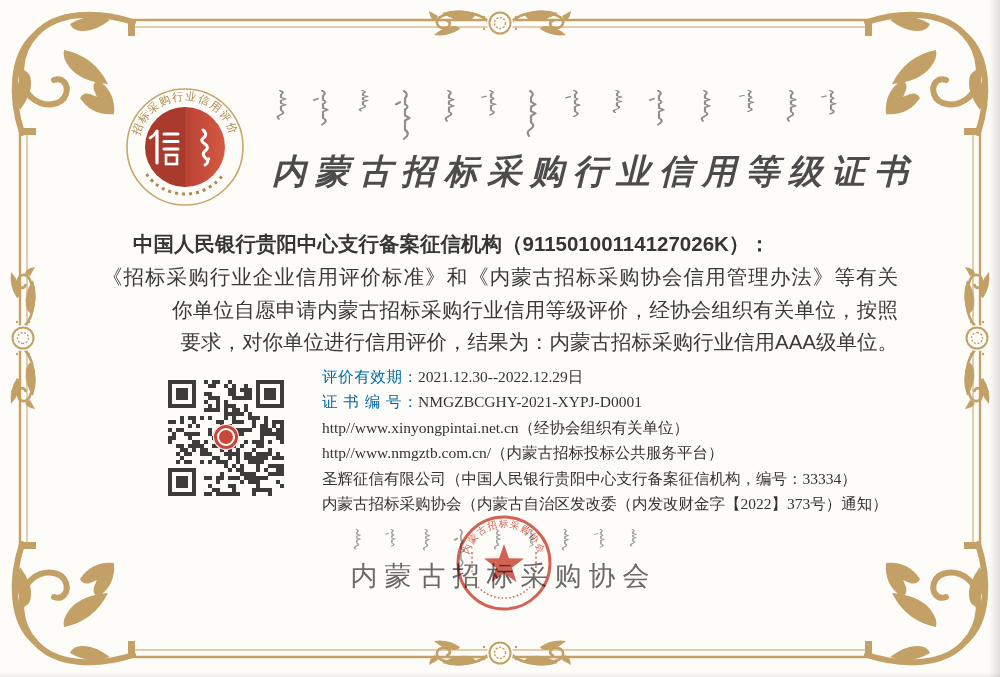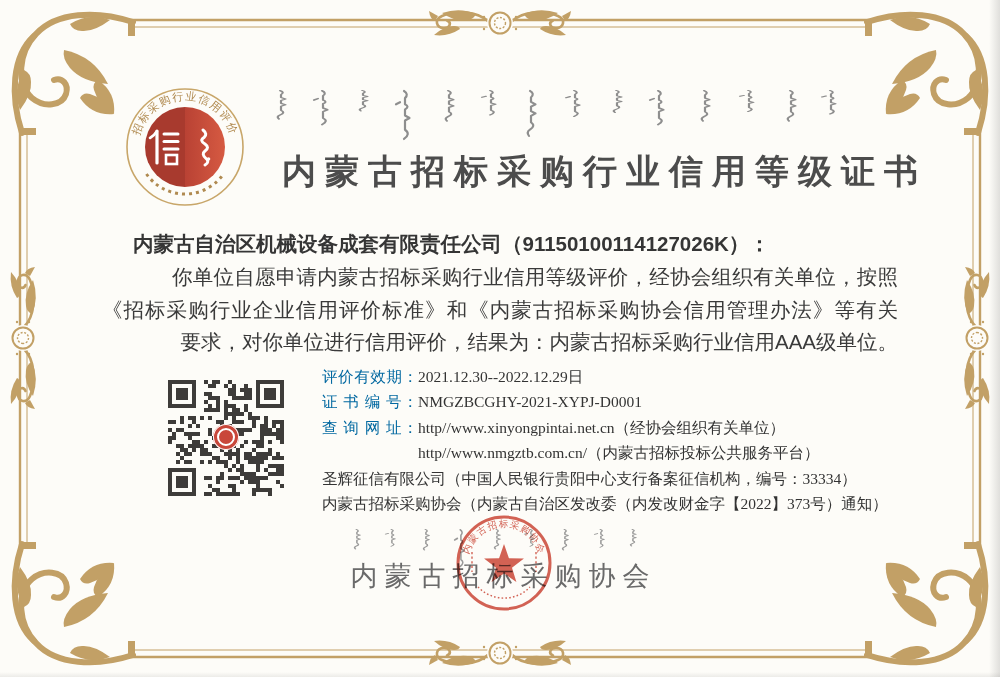--- a/index.html
+++ b/index.html
@@ -7,22 +7,22 @@
          font-family:"Liberation Serif", serif;}
   svg{display:block;}
   .abs{position:absolute;}
   
   .frame{left:0;top:0;}
   
   .emblem{left:124px;top:86px;}
   
   .mn-top{left:0;top:0;}
   
-  .cert-title{left:282px;top:149px;font-size:34px;font-weight:700;letter-spacing:9px;
-              color:#4c4c4c;white-space:nowrap;}
+  .cert-title{left:272px;top:149px;font-size:34px;font-weight:700;letter-spacing:9px;
+              color:#4c4c4c;white-space:nowrap;font-style:italic;}
   
   .recipient{left:133px;top:230px;font-size:20.5px;color:#353535;white-space:nowrap;
              font-family:"Liberation Sans", sans-serif;font-weight:700;}
   .recipient .code{font-weight:700;text-align:right;}
   
   .para{left:102px;top:261px;width:796px;font-size:20.5px;line-height:32.5px;color:#3a3a3a;
         font-family:"Liberation Sans", sans-serif;}
   .bl{width:796px;text-align:right;}
   .bl1{text-indent:70px;}
   .bl1,.bl2{text-align:justify;text-align-last:justify;}
@@ -180,26 +180,26 @@
       <use href="#mnB" transform="translate(526,529) scale(.7,.36)"></use>
       <use href="#mnA" transform="translate(560,529) scale(.7,.42)"></use>
       <use href="#mnB" transform="translate(596,529) scale(.7,.38)"></use>
       <use href="#mnA" transform="translate(628,529) scale(.7,.34)"></use>
     </g>
   </svg>
 
   <div class="abs cert-title">内蒙古招标采购行业信用等级证书</div>
 
   <div class="abs recipient">
-    <span>内蒙古自治区机械设备成套有限责任公司</span><span class="code">（91150100114127026K）：</span>
+    <span>中国人民银行贵阳中心支行备案征信机构</span><span class="code">（91150100114127026K）：</span>
   </div>
 
   <div class="abs para">
+    <div class="bl bl2">《招标采购行业企业信用评价标准》和《内蒙古招标采购协会信用管理办法》等有关</div>
     <div class="bl bl1">你单位自愿申请内蒙古招标采购行业信用等级评价，经协会组织有关单位，按照</div>
-    <div class="bl bl2">《招标采购行业企业信用评价标准》和《内蒙古招标采购协会信用管理办法》等有关</div>
     <div class="bl bl3">要求，对你单位进行信用评价，结果为：内蒙古招标采购行业信用AAA级单位。</div>
   </div>
 
   <svg id="qr" class="abs qr" width="116" height="116" viewBox="0 0 116 116">
       <g fill="#3e3c3a">
         <rect x="36" y="0" width="4" height="4"></rect>
         <rect x="44" y="0" width="4" height="4"></rect>
         <rect x="48" y="0" width="4" height="4"></rect>
         <rect x="60" y="0" width="4" height="4"></rect>
         <rect x="40" y="4" width="4" height="4"></rect>
@@ -484,21 +484,20 @@
   <div class="abs fields">
     <div class="frow">
       <span class="flabel">评价有效期：</span>
       <span class="fvals">2021.12.30--2022.12.29日</span>
     </div>
     <div class="frow">
       <span class="flabel">证 书 编 号：</span>
       <span class="fvals">NMGZBCGHY-2021-XYPJ-D0001</span>
     </div>
     <div class="frow">
-      <span class="flabel">查 询 网 址：</span>
       <span class="fvals">
         <div>http//www.xinyongpintai.net.cn（经协会组织有关单位）</div>
         <div>http//www.nmgztb.com.cn/（内蒙古招标投标公共服务平台）</div>
       </span>
     </div>
     <div class="frow">
       <span class="fvals">
         <div>圣辉征信有限公司（中国人民银行贵阳中心支行备案征信机构，编号：33334）</div>
         <div>内蒙古招标采购协会（内蒙古自治区发改委（内发改财金字【2022】373号）通知）</div>
       </span>

